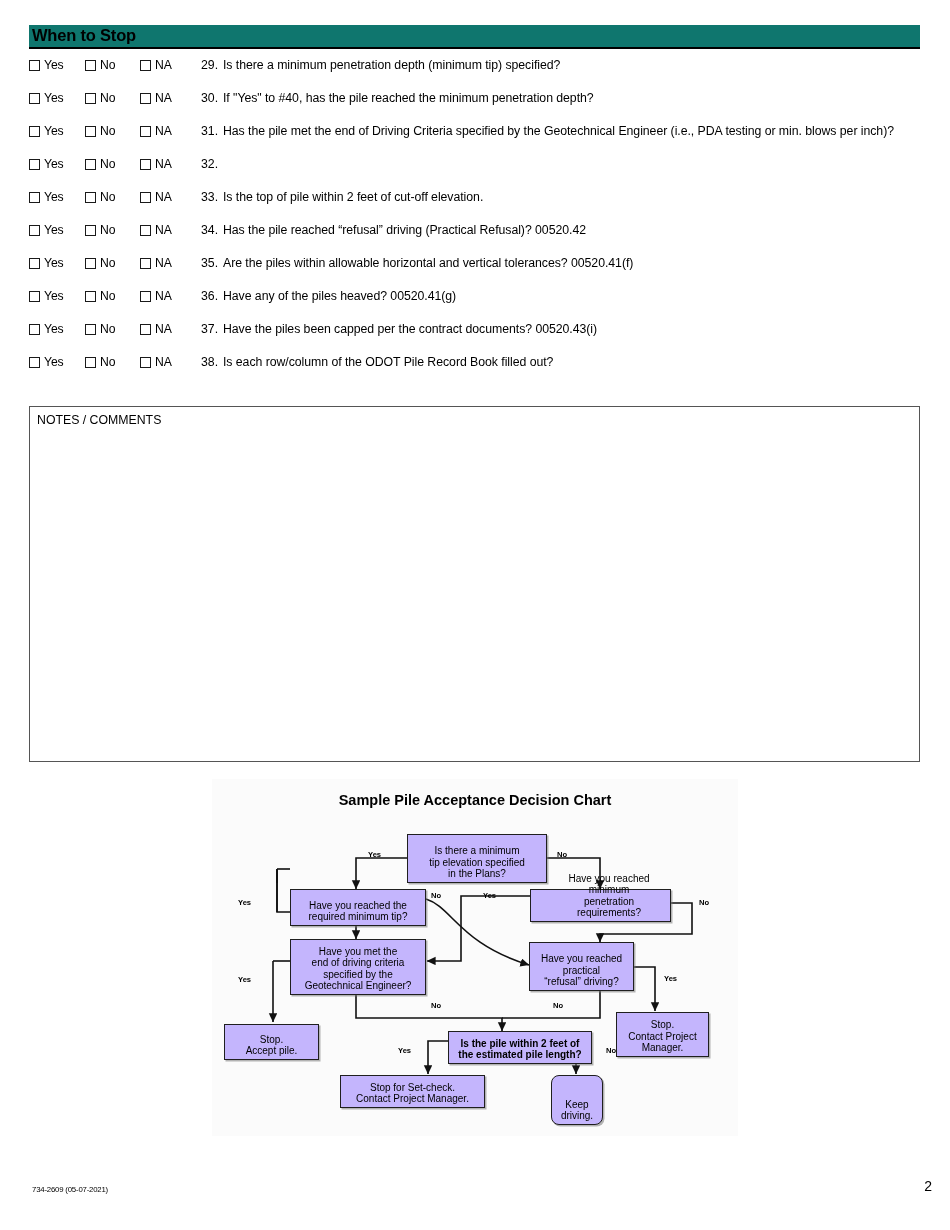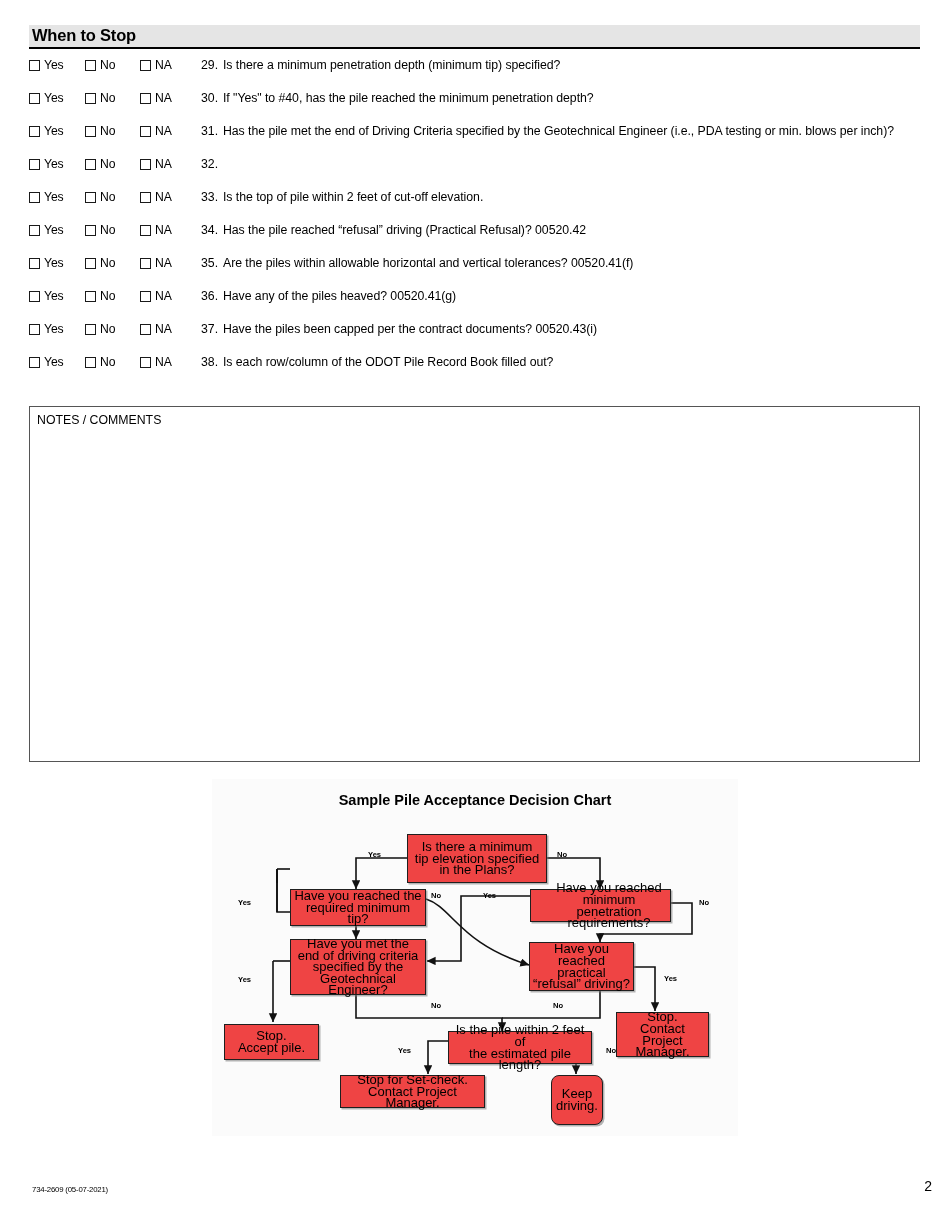--- a/index.html
+++ b/index.html
@@ -13,21 +13,21 @@
     font-family: "Liberation Sans", sans-serif;
     color: #000;
     overflow: hidden;
   }
 
   
   .section-header {
     position: absolute;
     left: 29px; top: 25px;
     width: 891px; height: 24px;
-    background: #e5e5e5;
+    background: #0f766e;
     border-bottom: 2px solid #000;
   }
   .section-header .title {
     position: absolute;
     left: 3px; top: 1px;
     font-size: 16.5px;
     font-weight: bold;
     letter-spacing: -0.2px;
     font-family: "Liberation Sans", sans-serif;
   }
@@ -116,28 +116,28 @@
     font-weight: bold;
     font-family: "Liberation Sans", sans-serif;
   }
   .flow-svg {
     position: absolute;
     left: 0; top: 0;
     width: 526px; height: 357px;
   }
   .fbox {
     position: absolute;
-    background: #ef4444;
+    background: #c4b5fd;
     border: 1.3px solid #1f1f1f;
     box-shadow: 1.5px 1.5px 0 rgba(120,120,120,0.55);
     display: flex;
-    align-items: center;
+    align-items: flex-end;
     justify-content: center;
     text-align: center;
-    font-size: 13px;
+    font-size: 10px;
     line-height: 11.6px;
     font-family: "Liberation Sans", sans-serif;
     padding: 2px 3px;
   }
   .elabel {
     position: absolute;
     font-size: 7.6px;
     font-weight: bold;
     font-family: "Liberation Sans", sans-serif;
     color: #000;
@@ -414,21 +414,21 @@
   </div>
 
   <div class="fbox" style="left:12px; top:245px; width:95px; height:36px;">
     <span>Stop.<br>Accept pile.</span>
   </div>
 
   <div class="fbox" style="left:404px; top:233px; width:93px; height:45px;">
     <span>Stop.<br>Contact Project<br>Manager.</span>
   </div>
 
-  <div class="fbox" style="left:236px; top:252px; width:144px; height:33px;">
+  <div class="fbox" style="left:236px; top:252px; width:144px; height:33px;font-weight:bold;">
     <span>Is the pile within 2 feet of<br>the estimated pile length?</span>
   </div>
 
   <div class="fbox" style="left:128px; top:296px; width:145px; height:33px;">
     <span>Stop for Set-check.<br>Contact Project Manager.</span>
   </div>
 
   <div class="fbox" style="left:339px; top:296px; width:52px; height:50px;border-radius:8px;">
     <span>Keep<br>driving.</span>
   </div>

